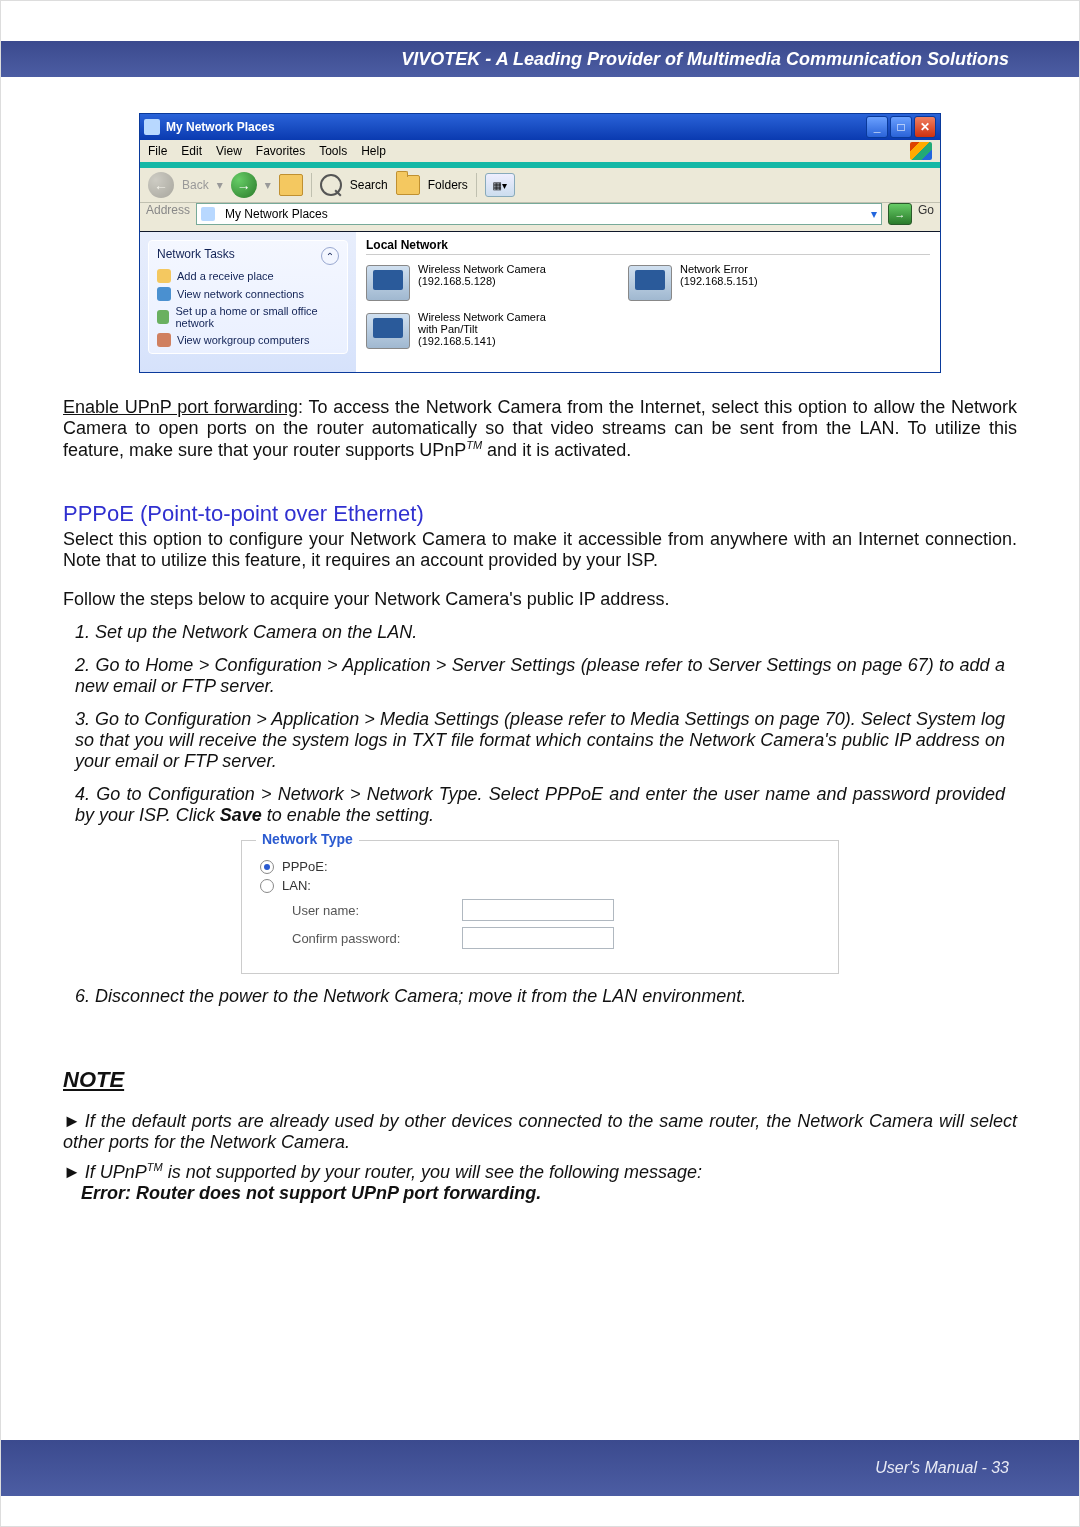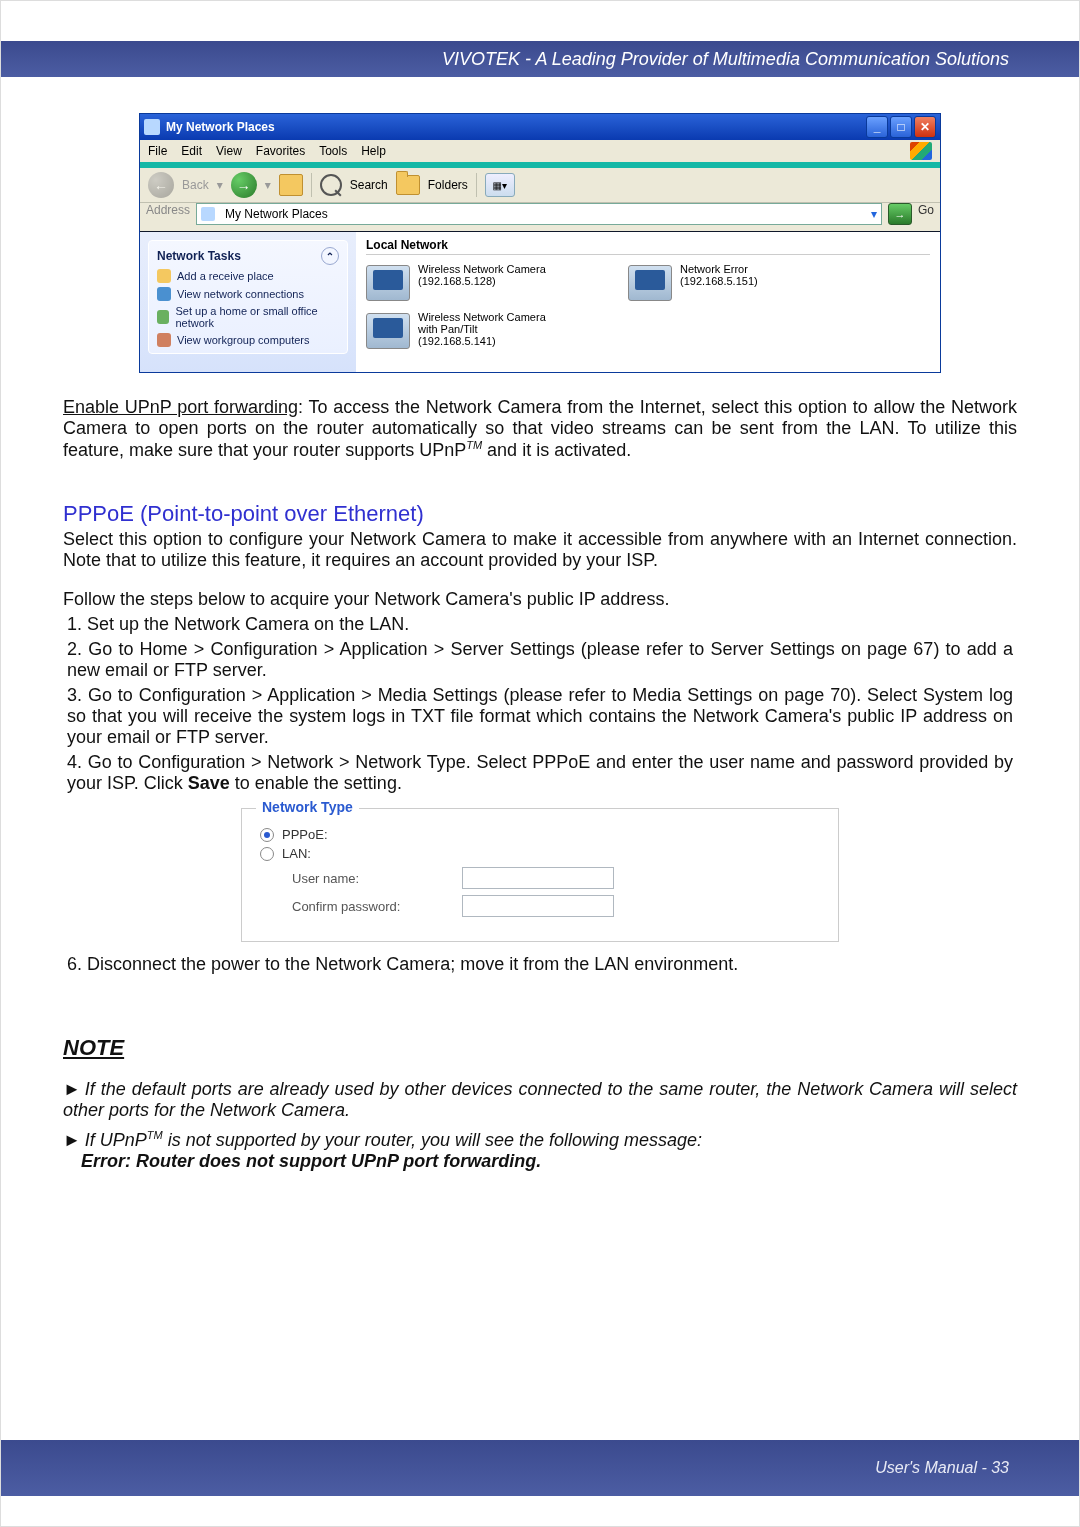--- a/index.html
+++ b/index.html
@@ -17,21 +17,21 @@
     position: relative;
     border: 1px solid #ddd;
   }
   .header-bar {
     position: absolute;
     left: 0; right: 0; top: 40px;
     height: 36px;
     background: linear-gradient(#3b4a8e,#4c5da3);
     color: #fff;
     font-style: italic;
-    font-weight: normal;
+    font-weight: bold;
     font-size: 18px;
     display: flex;
     align-items: center;
     justify-content: flex-end;
     padding-right: 70px;
     box-sizing: border-box;
   }
   .content {
     margin-top: 60px;
     color: #111;
@@ -117,35 +117,35 @@
   .folder-open::before{content:"";position:absolute;left:-1px;top:-5px;width:10px;height:5px;background:#f4c860;border:1px solid #c09030;border-bottom:none;border-radius:2px 2px 0 0;}
   .views{width:28px;height:22px;border:1px solid #8ab;border-radius:3px;background:linear-gradient(#eef,#cde);display:flex;align-items:center;justify-content:center;font-size:10px;}
   .xp-address{
     background:#ece9d8;height:28px;display:flex;align-items:flex-start;padding:0 6px;gap:6px;border-bottom:1px solid #0f172a;
   }
   .addr-input{flex:1;height:20px;border:1px solid #7a9;background:#fff;display:flex;align-items:center;padding:0 4px;gap:4px;color:#888;}
   .go-btn{width:22px;height:20px;background:linear-gradient(#6c6,#2a7a2a);border:1px solid #2a5a2a;border-radius:3px;color:#fff;display:flex;align-items:center;justify-content:center;font-size:11px;}
   .xp-body{display:flex;background:#fff;height:140px;}
   .tasks-pane{width:200px;background:linear-gradient(#e8eefc,#d6e2fb);padding:8px;}
   .tasks-box{border:1px solid #fff;background:linear-gradient(#f4f7ff,#eaf0ff);border-radius:4px;padding:6px 8px;}
-  .tasks-hdr{color:#125;font-weight:bold;display:flex;justify-content:space-between;align-items:center;gap:32px;}
+  .tasks-hdr{color:#125;font-weight:normal;display:flex;justify-content:space-between;gap:32px;}
   .task-link{color:#125;text-decoration:none;display:flex;gap:6px;align-items:center;margin-top:4px;font-size:11px;}
   .task-ico{width:14px;height:14px;border-radius:3px;}
   .content-pane{flex:1;padding:6px 10px;}
   .pane-title{font-weight:bold;font-size:12px;border-bottom:1px solid #ccc;padding-bottom:2px;margin-bottom:8px;}
   .dev-row{display:flex;gap:70px;}
   .dev-item{display:flex;gap:8px;align-items:flex-start;font-size:11px;}
   .dev-ico{width:42px;height:34px;border:1px solid #888;background:linear-gradient(#d0e0f0,#a0b8d0);border-radius:3px;position:relative;margin-top:2px;}
   .dev-ico::after{content:"";position:absolute;left:6px;right:6px;top:4px;bottom:10px;background:#2a5a9a;border-radius:2px;}
   .dev-label{max-width:140px;}
   
   .just { text-align: justify; }
   .section-title{ color:#3030d0; font-size:22px; margin-top:40px;}
   ol.steps{margin:2px 0 0 0;padding-left:0;list-style:none;}
-  ol.steps li{text-align:justify;margin:4px;}
+  ol.steps li{text-align:justify;margin:12px;font-style:italic;}
   u.head{ text-decoration: underline; }
   
   
   .ntype-box{
     width:560px;margin:14px auto 12px auto;border:1px solid #ccc;position:relative;padding:14px 18px 18px 18px;
     font-family:Tahoma,Arial,sans-serif;font-size:13px;color:#333;
   }
   .ntype-legend{position:absolute;top:-10px;left:14px;background:#fff;padding:0 6px;color:#2a5ad0;font-weight:bold;font-size:14px;}
   .radio{display:flex;align-items:center;gap:8px;margin:4px 0;}
   .radio-c{width:12px;height:12px;border:1px solid #888;border-radius:50%;display:flex;align-items:center;justify-content:center;}

